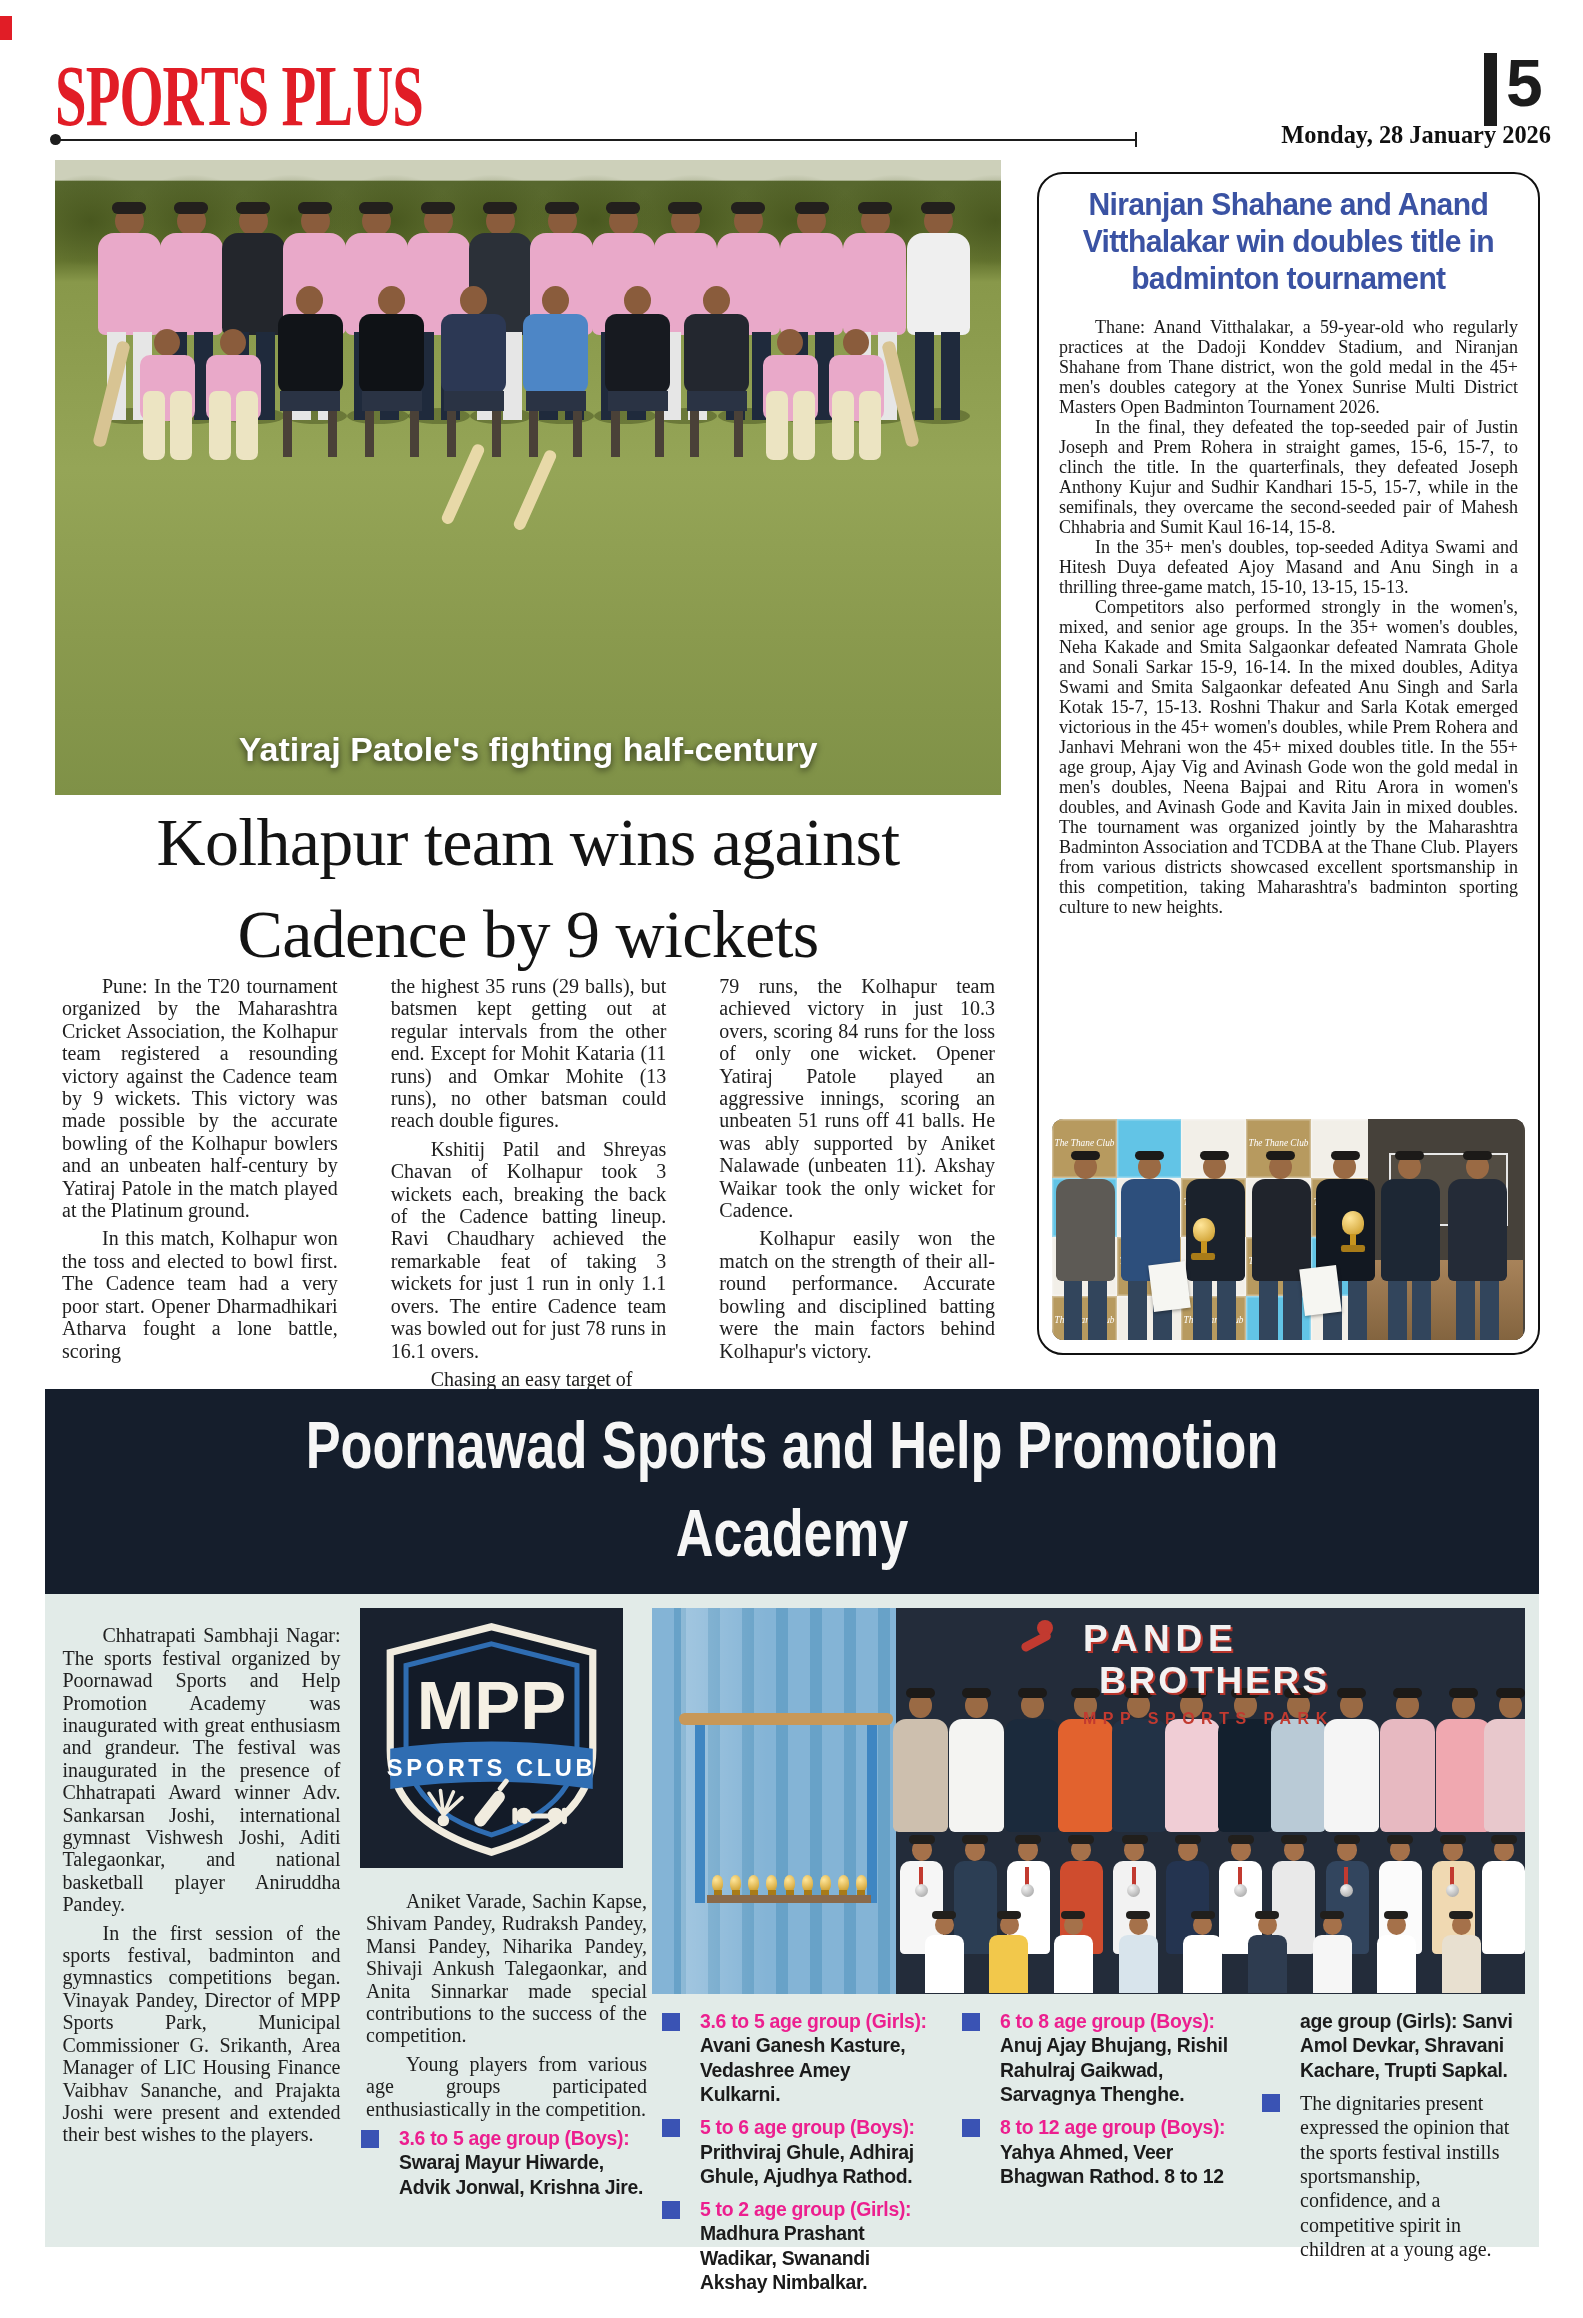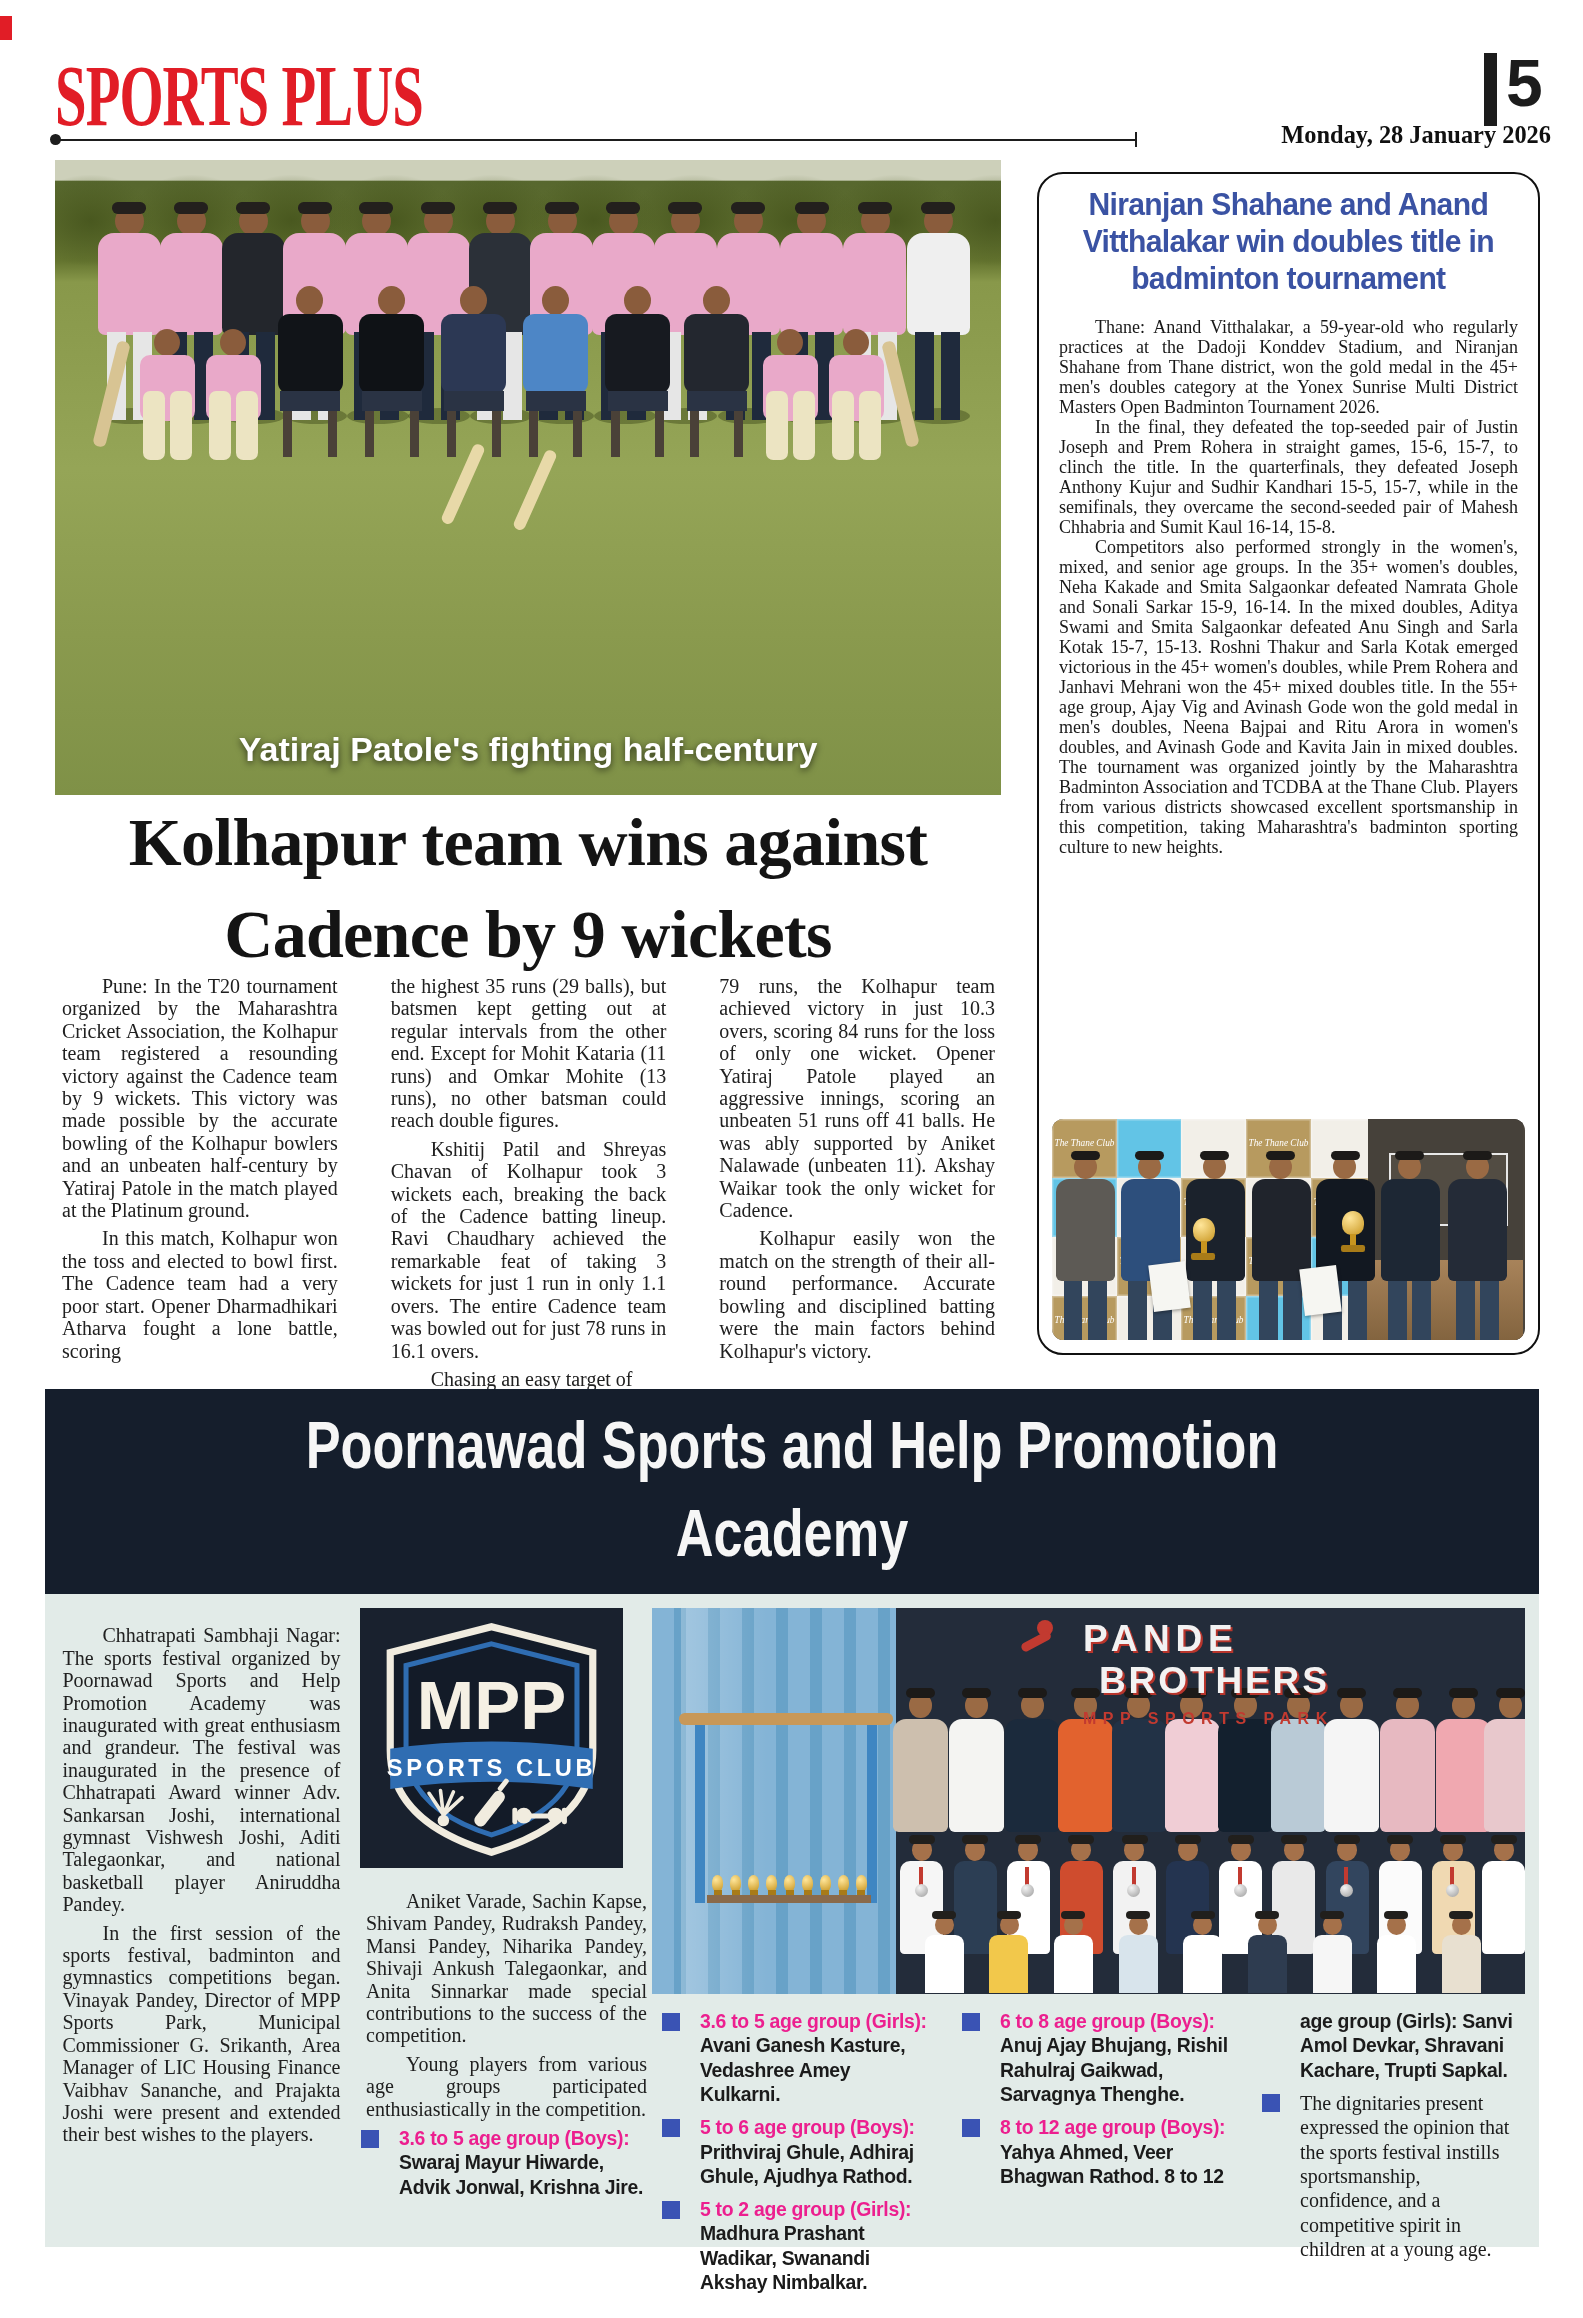--- a/index.html
+++ b/index.html
@@ -16,21 +16,21 @@
   #page-num{position:absolute;left:1506px;top:45px;font-family:"Liberation Sans",sans-serif;font-weight:700;font-size:66px;color:#1c1c1c;}
   #issue-date{position:absolute;left:1048px;top:121px;width:503px;text-align:right;font-family:"Liberation Serif",serif;
     font-weight:700;font-size:24.4px;color:#101010;}
 
   
   #cricket-photo{position:absolute;left:55px;top:160px;width:946px;height:635px;overflow:hidden;
     background:linear-gradient(180deg,#cdd0ba 0,#cdd0ba 20px,#57672e 21.5px,#64742f 101px,#88984a 122px,#95a557 309px,#8a9a4e 474px,#7f9147 100%);}
   #cricket-caption{position:absolute;left:0;bottom:26px;width:100%;text-align:center;z-index:9;
     font-family:"Liberation Sans",sans-serif;font-weight:700;font-size:34px;color:#ffffff;text-shadow:0 2.2px 7.2px rgba(0,0,0,.65);}
   #cricket-headline{position:absolute;left:55px;top:796px;width:946px;text-align:center;
-    font-family:"Liberation Serif",serif;font-weight:700;font-size:68px;line-height:92px;color:#141414;letter-spacing:-0.7px;}
+    font-family:"Liberation Serif",serif;font-weight:400;font-size:68px;line-height:92px;color:#141414;letter-spacing:-0.7px;}
   #cricket-cols{position:absolute;left:56px;top:969px;width:945px;display:flex;gap:41px;}
   .ncol{width:289px;}
   .ncol p,.fcol p{margin:6px;font-size:20px;line-height:22.4px;text-align:justify;color:#202020;}
   p.ind{text-indent:40px;}
 
   
   #bad-panel{position:absolute;left:1037px;top:172px;width:503px;height:1183px;box-sizing:border-box;
     border:2.9px solid #101010;border-radius:26px;background:#fff;display:flex;flex-direction:column;overflow:hidden;}
   #bad-title{margin:11.5px 7.2px 4.3px;text-align:center;color:#3a52a3;font-family:"Liberation Sans",sans-serif;
     font-weight:700;font-size:32px;line-height:37px;transform:scaleX(0.94);letter-spacing:-0.7px;}
@@ -247,20 +247,21 @@
 
   <div id="bad-panel">
     <div id="bad-title">
       <div>Niranjan Shahane and Anand</div>
       <div>Vitthalakar win doubles title in</div>
       <div>badminton tournament</div>
     </div>
     <div id="bad-body">
       <p class="ind">Thane: Anand Vitthalakar, a 59-year-old who regularly practices at the Dadoji Konddev Stadium, and Niranjan Shahane from Thane district, won the gold medal in the 45+ men's doubles category at the Yonex Sunrise Multi District Masters Open Badminton Tournament 2026.</p>
       <p class="ind">In the final, they defeated the top-seeded pair of Justin Joseph and Prem Rohera in straight games, 15-6, 15-7, to clinch the title. In the quarterfinals, they defeated Joseph Anthony Kujur and Sudhir Kandhari 15-5, 15-7, while in the semifinals, they overcame the second-seeded pair of Mahesh Chhabria and Sumit Kaul 16-14, 15-8.</p>
+      <p class="ind">In the 35+ men's doubles, top-seeded Aditya Swami and Hitesh Duya defeated Ajoy Masand and Anu Singh in a thrilling three-game match, 15-10, 13-15, 15-13.</p>
       <p class="ind">Competitors also performed strongly in the women's, mixed, and senior age groups. In the 35+ women's doubles, Neha Kakade and Smita Salgaonkar defeated Namrata Ghole and Sonali Sarkar 15-9, 16-14. In the mixed doubles, Aditya Swami and Smita Salgaonkar defeated Anu Singh and Sarla Kotak 15-7, 15-13. Roshni Thakur and Sarla Kotak emerged victorious in the 45+ women's doubles, while Prem Rohera and Janhavi Mehrani won the 45+ mixed doubles title. In the 55+ age group, Ajay Vig and Avinash Gode won the gold medal in men's doubles, Neena Bajpai and Ritu Arora in women's doubles, and Avinash Gode and Kavita Jain in mixed doubles. The tournament was organized jointly by the Maharashtra Badminton Association and TCDBA at the Thane Club. Players from various districts showcased excellent sportsmanship in this competition, taking Maharashtra's badminton sporting culture to new heights.</p>
     </div>
     <div id="badminton-photo">
         <div style="position: absolute; left: 0px; top: 0px; width: 65px; height: 59px; background: rgb(183, 154, 95); box-shadow: rgba(255, 255, 255, 0.35) 0px 0px 0px 1.4px inset; overflow: hidden;">
           <div style="position: absolute; left: 0px; top: 18.7px; width: 100%; text-align: center; font-family: &quot;Liberation Serif&quot;, serif; font-style: italic; font-size: 9.3px; color: rgb(255, 255, 255);">The Thane Club</div>
         </div>
         <div style="position: absolute; left: 65px; top: 0px; width: 65px; height: 59px; background: rgb(98, 196, 230); box-shadow: rgba(255, 255, 255, 0.35) 0px 0px 0px 1.4px inset; overflow: hidden;"></div>
         <div style="position: absolute; left: 129px; top: 0px; width: 65px; height: 59px; background: rgb(242, 239, 232); box-shadow: rgba(255, 255, 255, 0.35) 0px 0px 0px 1.4px inset; overflow: hidden;"></div>
         <div style="position: absolute; left: 194px; top: 0px; width: 65px; height: 59px; background: rgb(183, 154, 95); box-shadow: rgba(255, 255, 255, 0.35) 0px 0px 0px 1.4px inset; overflow: hidden;">
           <div style="position: absolute; left: 0px; top: 18.7px; width: 100%; text-align: center; font-family: &quot;Liberation Serif&quot;, serif; font-style: italic; font-size: 9.3px; color: rgb(255, 255, 255);">The Thane Club</div>

